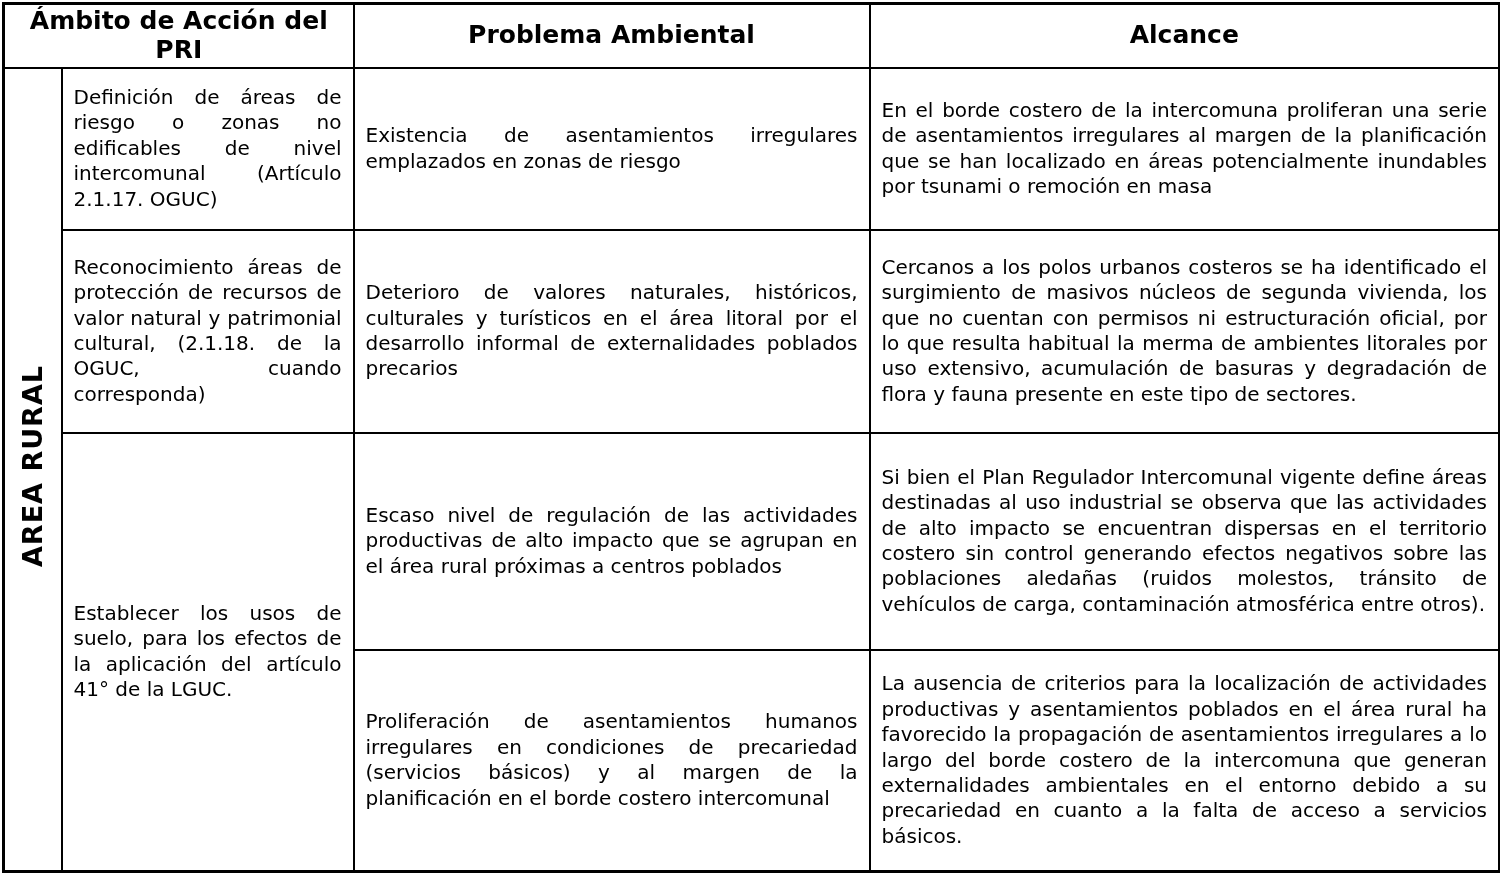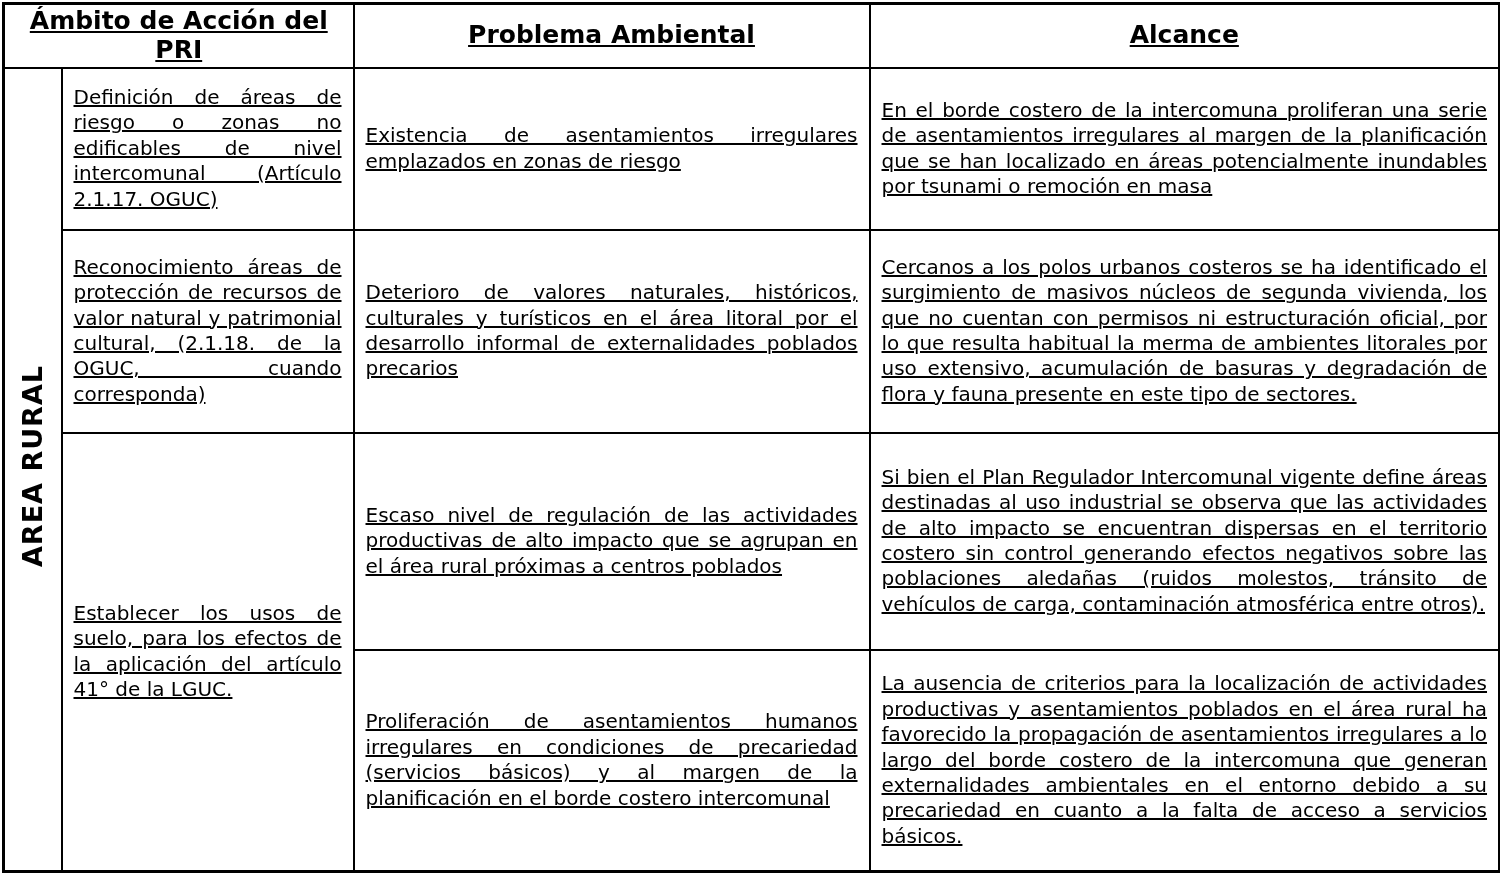--- a/index.html
+++ b/index.html
@@ -16,21 +16,20 @@
     width: 1500px;
     height: 877px;
     overflow: hidden;
   }
   table.main {
     border-collapse: collapse;
     table-layout: fixed;
     width: 1496px;
     margin: 2px 0 0 2px;
     border: 3px solid #000;
-    text-decoration: underline;
   }
   col.c-rural   { width: 58px; }
   col.c-ambito  { width: 292px; }
   col.c-problema{ width: 516px; }
   col.c-alcance { width: 630px; }
 
   th, td {
     border: 2px solid #000;
     overflow: hidden;
     box-sizing: border-box;

